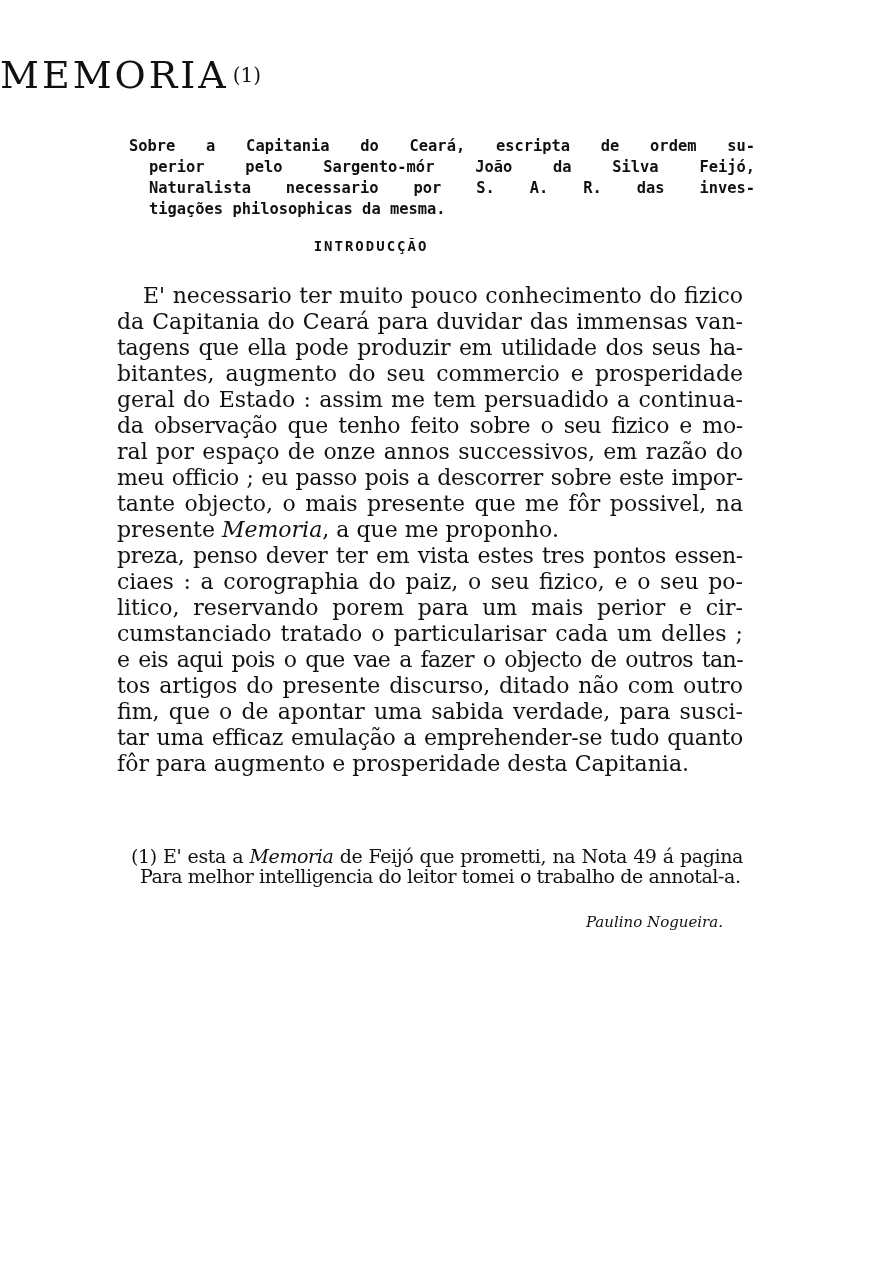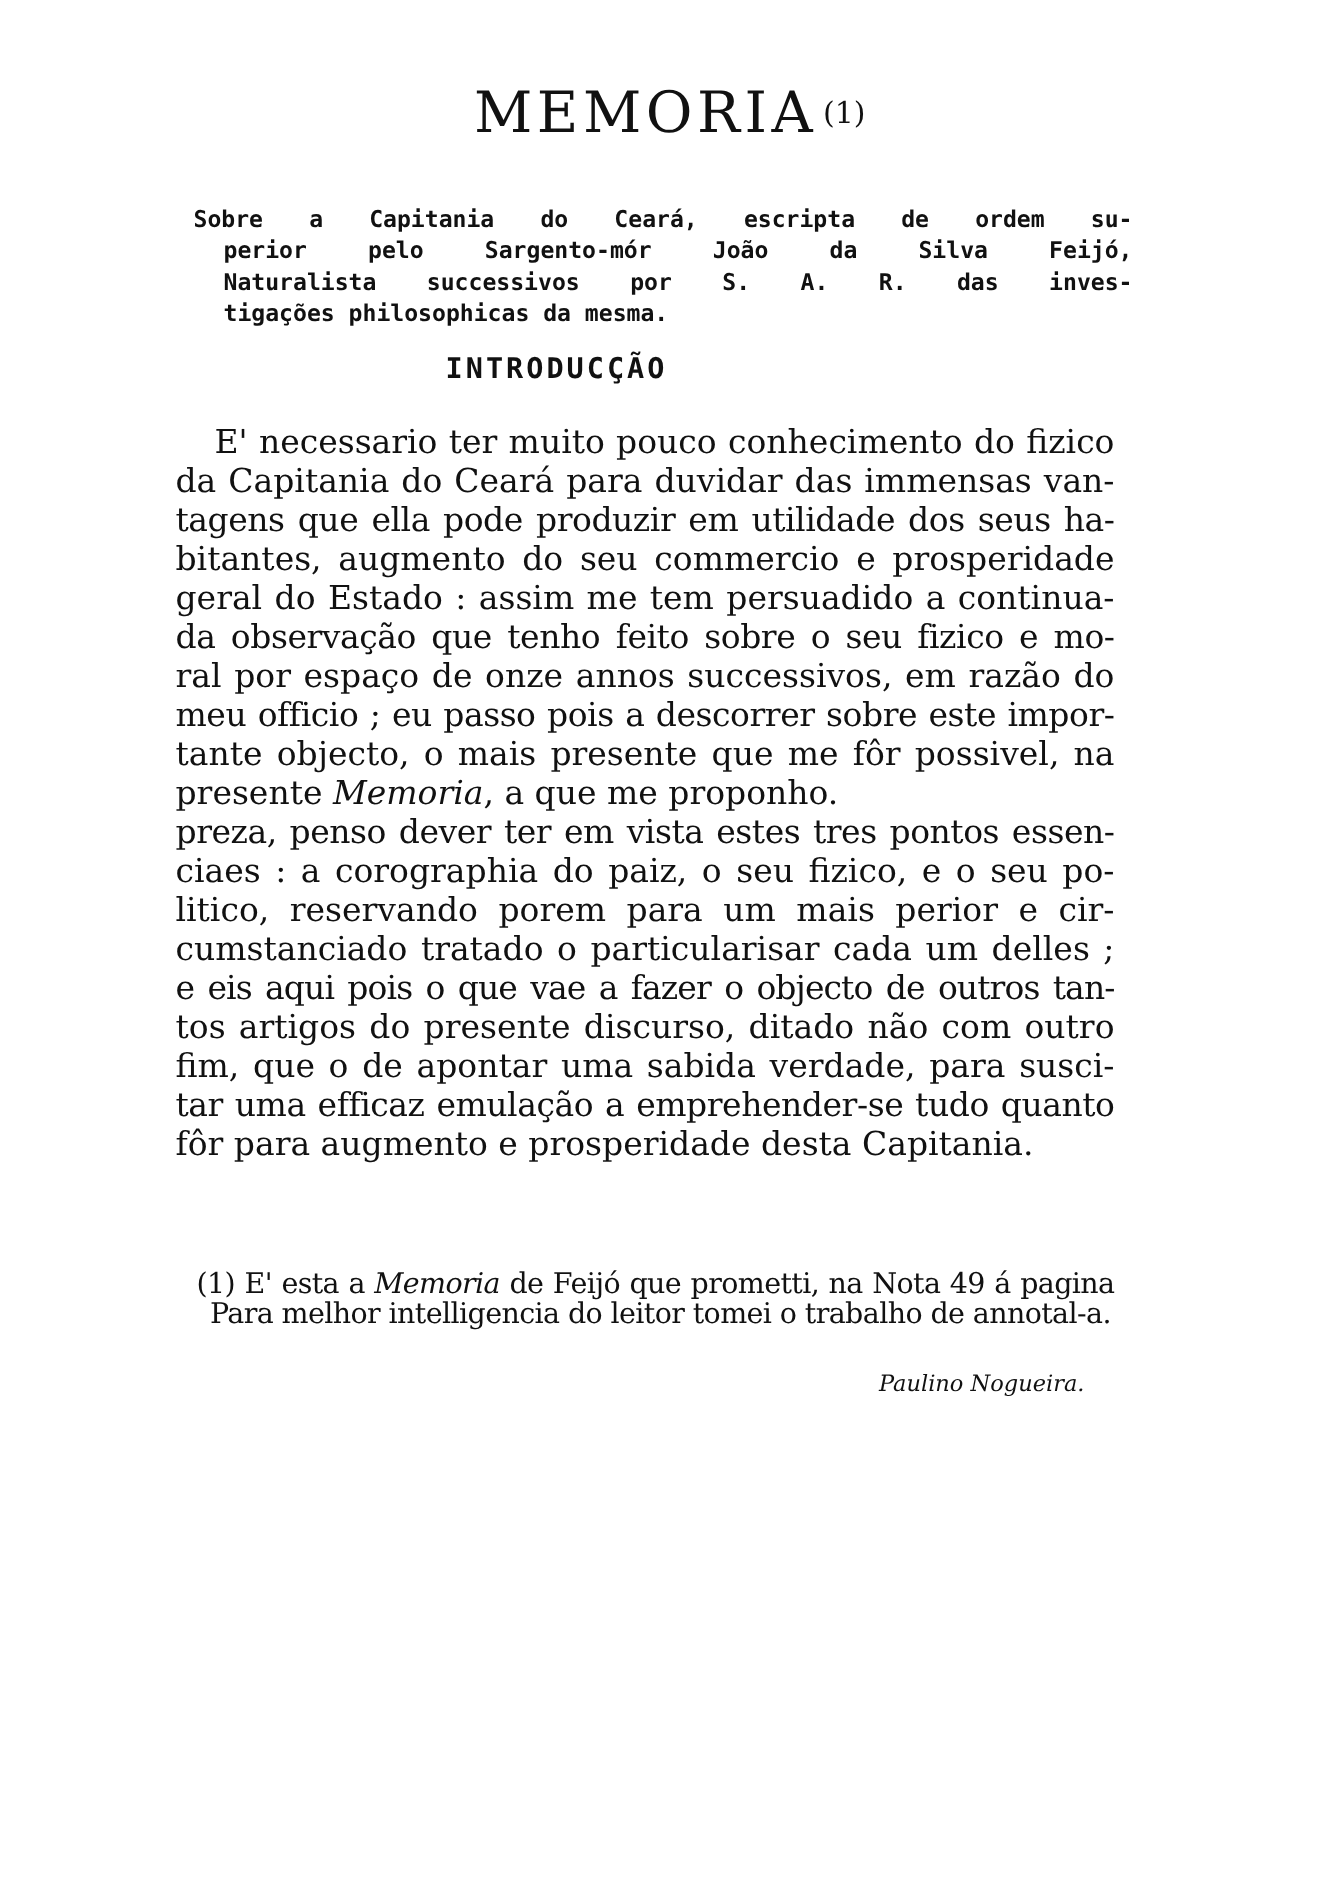--- a/index.html
+++ b/index.html
@@ -18,21 +18,21 @@
       position: absolute;
       left: 0; top: 0;
       width: 893px;
       height: 1263px;
     }
     .title {
       position: absolute;
       left: 0;
       width: 893px;
       top: 52px;
-      text-align: center;
+      text-align: left;
       font-family: "DejaVu Serif", serif;
       font-size: 38px;
       letter-spacing: 3px;
       line-height: 46px;
       font-weight: normal;
       margin: 0;
     }
     .title .fnref {
       font-size: 20px;
       letter-spacing: 0;
@@ -64,21 +64,21 @@
       text-align-last: left;
     }
     .section-heading {
       position: absolute;
       left: 0;
       width: 742px;
       top: 232px;
       text-align: center;
       font-family: "DejaVu Sans Mono", monospace;
       font-weight: bold;
-      font-size: 19px;
+      font-size: 14px;
       letter-spacing: 2px;
       line-height: 28px;
       margin: 0;
     }
     .body-text {
       position: absolute;
       left: 117px;
       top: 283px;
       width: 626px;
       font-family: "DejaVu Serif", serif;
@@ -152,21 +152,21 @@
 
 <div class="page">
 
   <h1 class="title">
     <span>MEMORIA</span><span class="fnref">(1)</span>
   </h1>
 
   <div class="subtitle">
     <span class="sline">Sobre a Capitania do Ceará, escripta de ordem su-</span>
     <span class="sline indent">perior pelo Sargento-mór João da Silva Feijó,</span>
-    <span class="sline indent">Naturalista successivos por S. A. R. das inves-</span>
+    <span class="sline indent">Naturalista necessario por S. A. R. das inves-</span>
     <span class="sline indent last">tigações philosophicas da mesma.</span>
   </div>
 
   <h2 class="section-heading">INTRODUCÇÃO</h2>
 
   <div class="body-text">
 
     <span class="line first">E' necessario ter muito pouco conhecimento do fizico</span>
     <span class="line">da Capitania do Ceará para duvidar das immensas van-</span>
     <span class="line tight">tagens que ella pode produzir em utilidade dos seus ha-</span>

